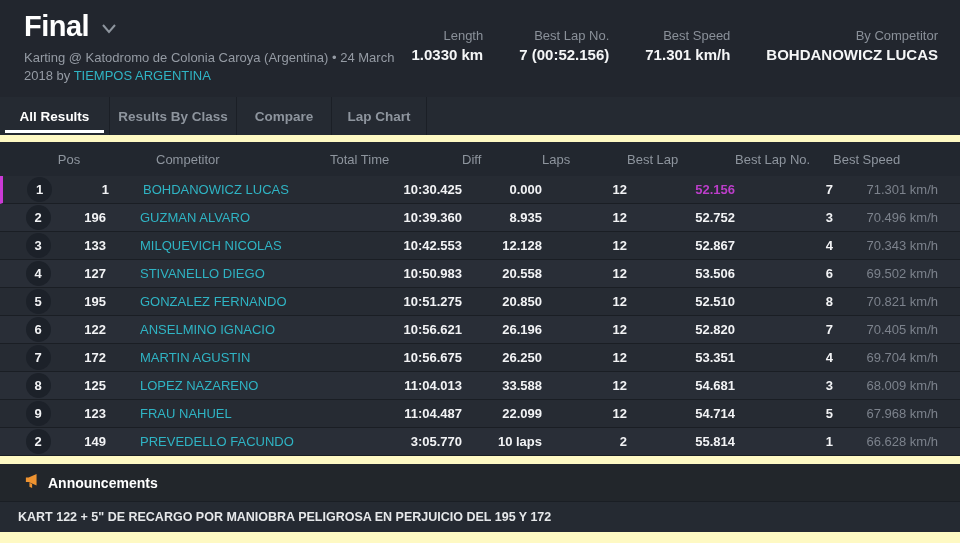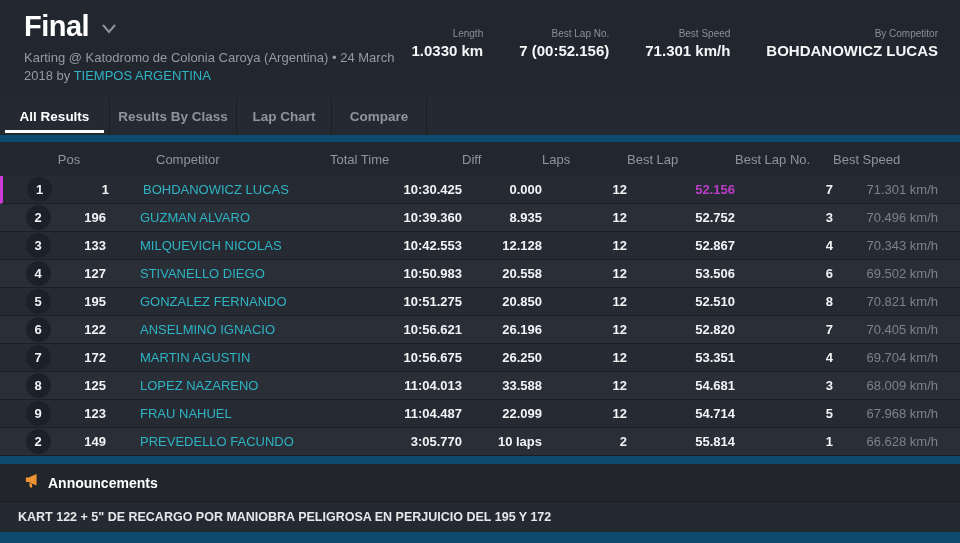--- a/index.html
+++ b/index.html
@@ -1,31 +1,31 @@
 <!DOCTYPE html>
 <html><head>
 <meta charset="utf-8">
 <style>
   * { margin:0; padding:0; box-sizing:border-box; }
   html,body { background:#181c22; }
   body { font-family:"Liberation Sans","DejaVu Sans",sans-serif; }
-  #app { position:relative; width:960px; height:543px; background:#0c4a6e; overflow:hidden; }
+  #app { position:relative; width:960px; height:543px; background:#fef9c3; overflow:hidden; }
 
   
   .hdr { display:flex; justify-content:space-between; align-items:flex-start;
          background:#22262e; padding:10px 20px 12px 24px; min-height:96px; }
   .hdr-left { max-width:480px; }
   .title-row { display:flex; align-items:center; gap:12px; cursor:pointer; }
   .title { color:#ffffff; font-size:29px; font-weight:bold; letter-spacing:-0.5px; }
   .chev { margin-top:6px; }
   .subtitle { margin-top:6px; color:#959ba4; font-size:13px; line-height:18px; max-width:478px; }
   .subtitle a { color:#2fb4c4; text-decoration:none; }
   .stats { display:flex; gap:36px; margin-top:18px; padding-right:2px; }
   .stat { text-align:right; }
-  .stat .lbl { color:#8a9099; font-size:10px; }
+  .stat .lbl { color:#8a9099; font-size:13px; }
   .stat .val { color:#f5f6f7; font-size:15px; font-weight:bold; margin-top:3px; white-space:nowrap; }
 
   
   .tabs { display:flex; background:#252a32; height:38px; }
   .tab { position:relative; display:flex; align-items:center; justify-content:center;
          color:#8e959e; font-size:13.5px; font-weight:bold; cursor:pointer;
          border-right:1px solid #1b1f26; }
   .tab.t0 { width:110px; } .tab.t1 { width:127px; } .tab.t2 { width:95px; } .tab.t3 { width:95px; }
   .tab.active { color:#ffffff; }
   .tab.active::after { content:""; position:absolute; left:5px; right:5px; bottom:2px;
@@ -97,22 +97,22 @@
       <div class="stat">
         <div class="lbl">By Competitor</div>
         <div class="val">BOHDANOWICZ LUCAS</div>
       </div>
     </div>
   </div>
 
   <div class="tabs">
     <div class="tab t0 active">All Results</div>
     <div class="tab t1">Results By Class</div>
+    <div class="tab t3">Compare</div>
     <div class="tab t2">Lap Chart</div>
-    <div class="tab t3">Compare</div>
   </div>
 
   <div class="table">
     <div class="thead">
       <div class="h h-pos">Pos</div>
       <div class="h h-comp">Competitor</div>
       <div class="h">Total Time</div>
       <div class="h">Diff</div>
       <div class="h">Laps</div>
       <div class="h">Best Lap</div>

